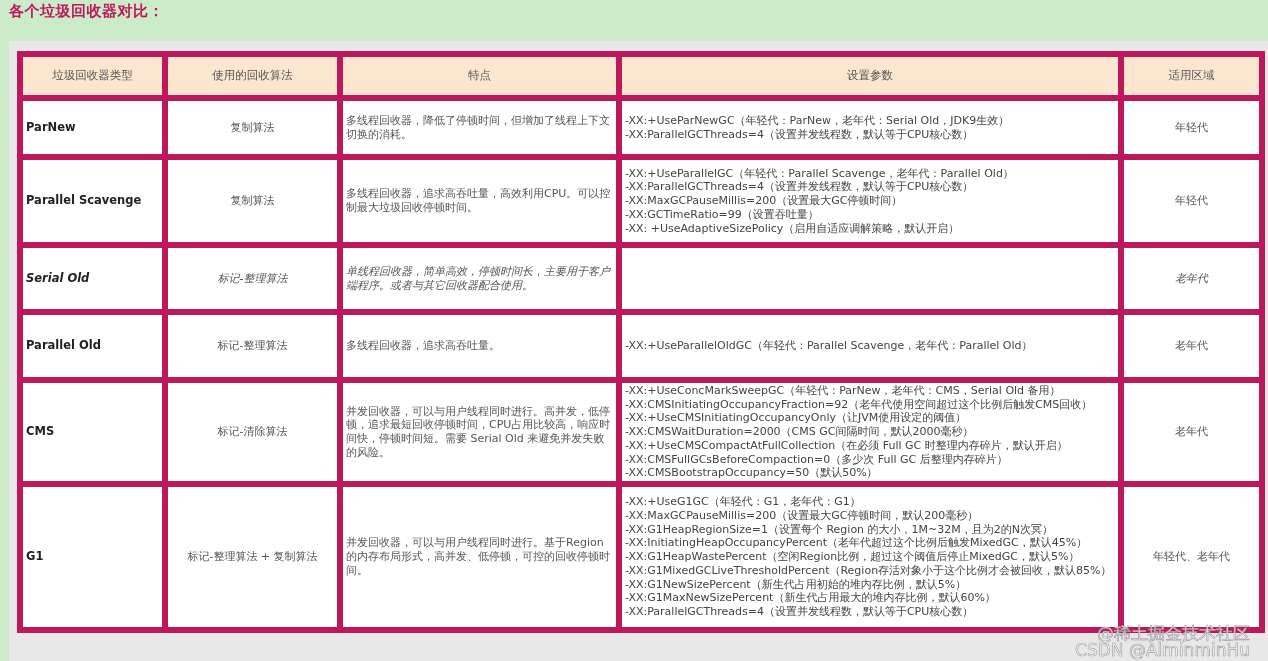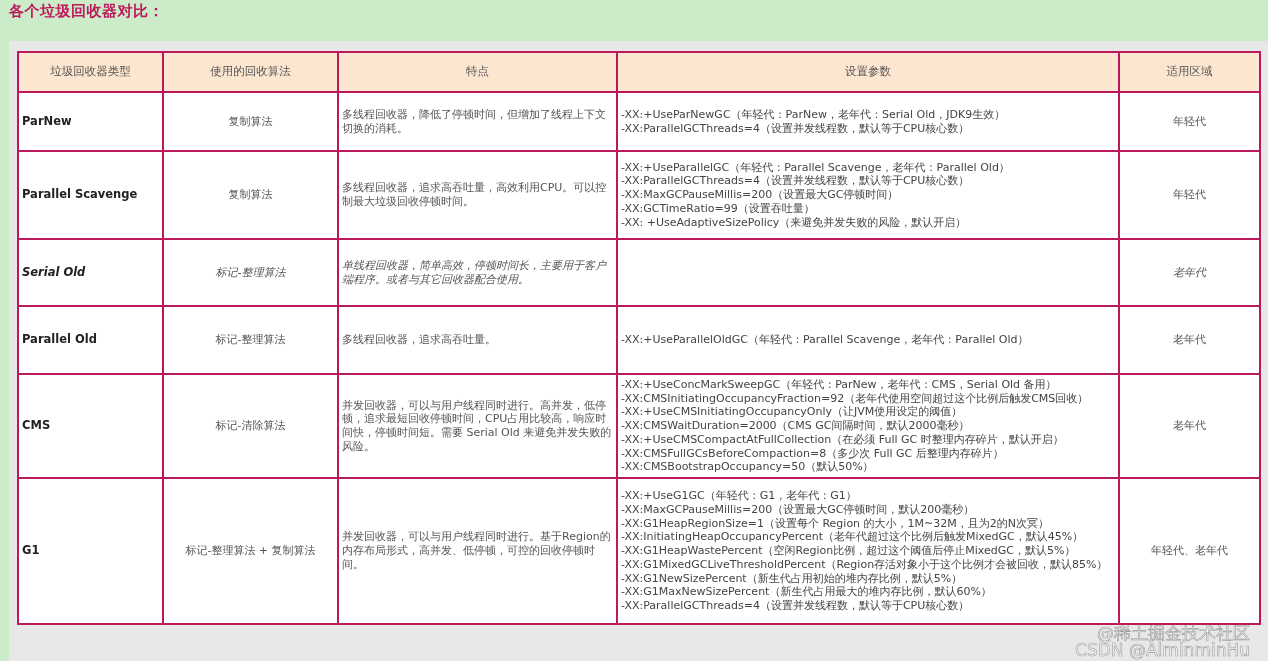--- a/index.html
+++ b/index.html
@@ -21,21 +21,21 @@
   }
   table.gc {
     position:absolute; left:17px; top:51px;
     width:1242px;
     border-collapse:collapse;
     background:#fff;
     font-size:11px;
     table-layout:fixed;
   }
   table.gc th, table.gc td {
-    border:2px solid #be185d;
+    border:6px solid #be185d;
     padding:0 3px;
     vertical-align:middle;
     line-height:13.7px;
   }
   table.gc th {
     background:#fde6cf;
     font-weight:normal;
     color:#555;
     height:38px;
     text-align:center;
@@ -93,21 +93,21 @@
       </tr>
       <tr style="height: 88px;">
         <td class="name">Parallel Scavenge</td>
         <td class="algo">复制算法</td>
         <td class="feat">多线程回收器，追求高吞吐量，高效利用CPU。可以控制最大垃圾回收停顿时间。</td>
         <td class="params">
           <span class="param-line">-XX:+UseParallelGC（年轻代：Parallel Scavenge，老年代：Parallel Old）</span>
           <span class="param-line">-XX:ParallelGCThreads=4（设置并发线程数，默认等于CPU核心数）</span>
           <span class="param-line">-XX:MaxGCPauseMillis=200（设置最大GC停顿时间）</span>
           <span class="param-line">-XX:GCTimeRatio=99（设置吞吐量）</span>
-          <span class="param-line">-XX: +UseAdaptiveSizePolicy（来避免并发失败的风险，默认开启）</span>
+          <span class="param-line">-XX: +UseAdaptiveSizePolicy（启用自适应调解策略，默认开启）</span>
         </td>
         <td class="area">年轻代</td>
       </tr>
       <tr style="height: 67px; font-style: italic;">
         <td class="name">Serial Old</td>
         <td class="algo">标记-整理算法</td>
         <td class="feat">单线程回收器，简单高效，停顿时间长，主要用于客户端程序。或者与其它回收器配合使用。</td>
         <td class="params"></td>
         <td class="area">老年代</td>
       </tr>
@@ -123,21 +123,21 @@
       <tr style="height: 104px;">
         <td class="name">CMS</td>
         <td class="algo">标记-清除算法</td>
         <td class="feat">并发回收器，可以与用户线程同时进行。高并发，低停顿，追求最短回收停顿时间，CPU占用比较高，响应时间快，停顿时间短。需要 Serial Old 来避免并发失败的风险。</td>
         <td class="params">
           <span class="param-line">-XX:+UseConcMarkSweepGC（年轻代：ParNew，老年代：CMS，Serial Old 备用）</span>
           <span class="param-line">-XX:CMSInitiatingOccupancyFraction=92（老年代使用空间超过这个比例后触发CMS回收）</span>
           <span class="param-line">-XX:+UseCMSInitiatingOccupancyOnly（让JVM使用设定的阈值）</span>
           <span class="param-line">-XX:CMSWaitDuration=2000（CMS GC间隔时间，默认2000毫秒）</span>
           <span class="param-line">-XX:+UseCMSCompactAtFullCollection（在必须 Full GC 时整理内存碎片，默认开启）</span>
-          <span class="param-line">-XX:CMSFullGCsBeforeCompaction=8（多少次 Full GC 后整理内存碎片）</span>
+          <span class="param-line">-XX:CMSFullGCsBeforeCompaction=0（多少次 Full GC 后整理内存碎片）</span>
           <span class="param-line">-XX:CMSBootstrapOccupancy=50（默认50%）</span>
         </td>
         <td class="area">老年代</td>
       </tr>
       <tr style="height: 146px;">
         <td class="name">G1</td>
         <td class="algo">标记-整理算法 + 复制算法</td>
         <td class="feat">并发回收器，可以与用户线程同时进行。基于Region的内存布局形式，高并发、低停顿，可控的回收停顿时间。</td>
         <td class="params">
           <span class="param-line">-XX:+UseG1GC（年轻代：G1，老年代：G1）</span>

